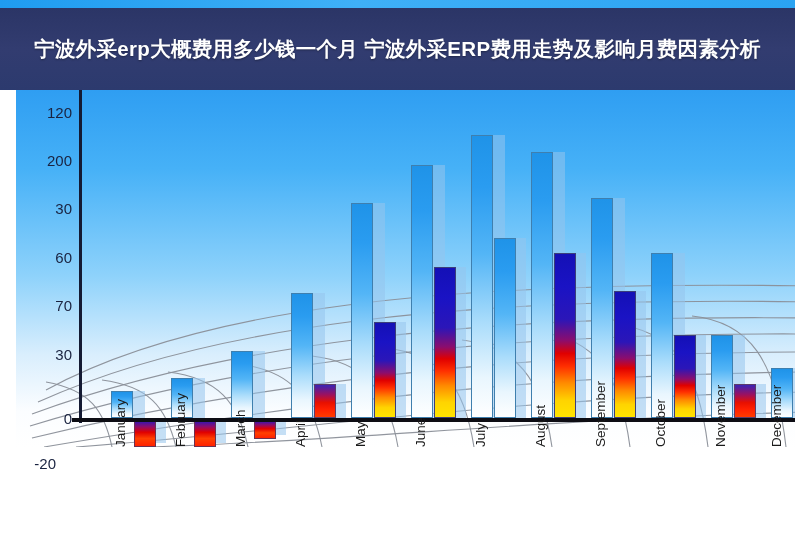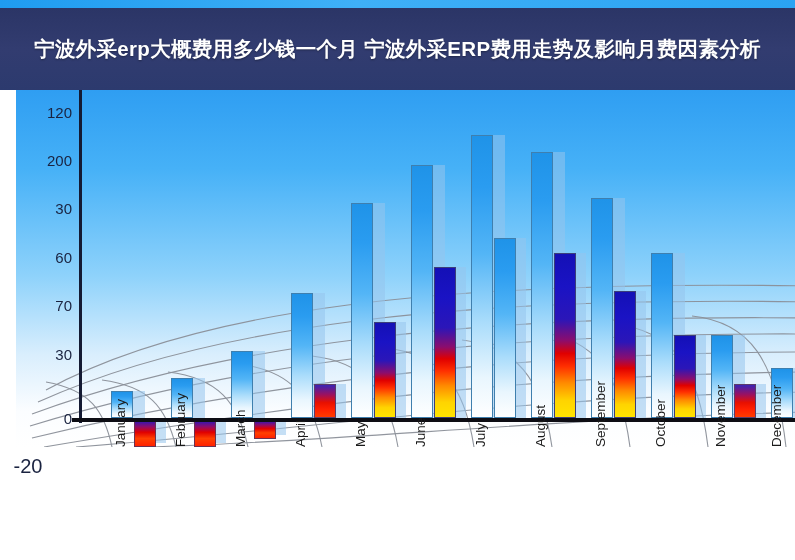--- a/index.html
+++ b/index.html
@@ -198,21 +198,21 @@
       <div class="ytick" style="top:14px;">120</div>
       <div class="ytick" style="top:62px;">200</div>
       <div class="ytick" style="top:110px;">30</div>
       <div class="ytick" style="top:159px;">60</div>
       <div class="ytick" style="top:207px;">70</div>
       <div class="ytick" style="top:256px;">30</div>
       <div class="ytick" style="top:320px;">0</div>
     </div>
   </div>
 
-  <div style="position:absolute;left:0;top:455px;width:56px;text-align:center;font-size:20px;color:#1a2340;">-20</div>
+  <div style="position:absolute;left:0;top:455px;width:56px;text-align:right;font-size:15px;color:#1a2340;">-20</div>
 
   <div class="xlabels">
     <div class="xlab" style="left:113px;">January</div>
     <div class="xlab" style="left:173px;">February</div>
     <div class="xlab" style="left:233px;">March</div>
     <div class="xlab" style="left:293px;">April</div>
     <div class="xlab" style="left:353px;">May</div>
     <div class="xlab" style="left:413px;">June</div>
     <div class="xlab" style="left:473px;">July</div>
     <div class="xlab" style="left:533px;">August</div>

